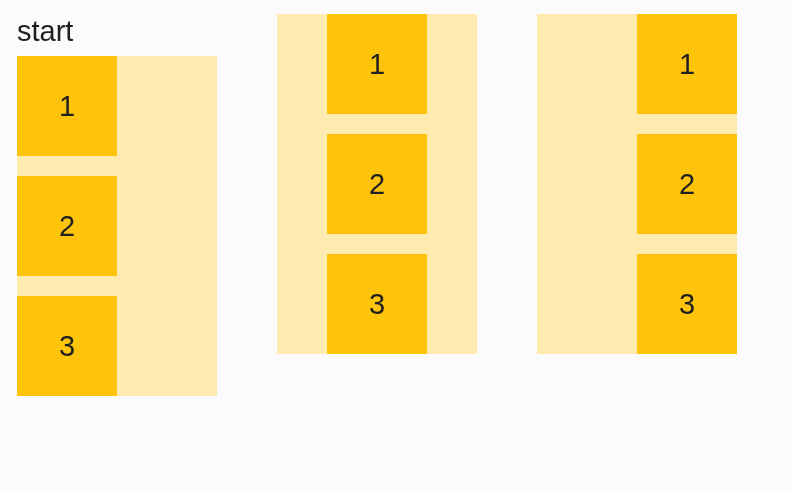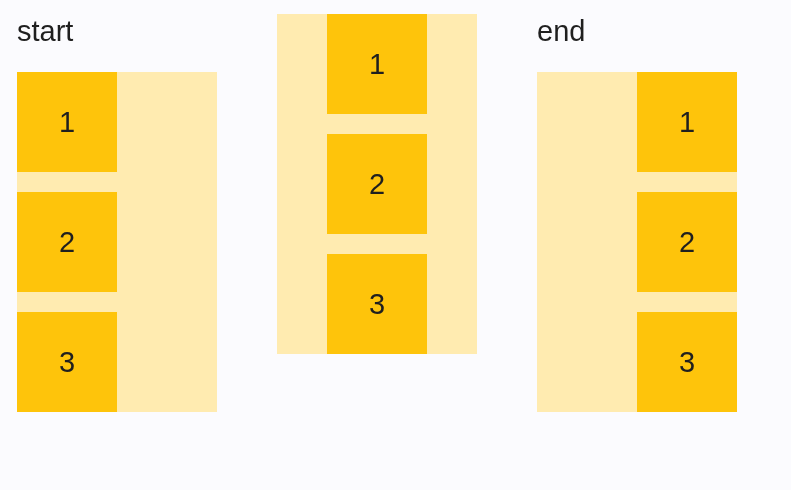--- a/index.html
+++ b/index.html
@@ -20,21 +20,21 @@
   }
   .demo-col {
     width: 200px;
     flex: 0 0 200px;
   }
   .demo-label {
     font-size: 29px;
     line-height: 34px;
     font-weight: 400;
     color: #1f1f1f;
-    margin: 0 0 24px 0;
+    margin: 0 0 8px 0;
   }
   .flex-container {
     width: 200px;
     height: 340px;
     background: #ffebb0;
     display: flex;
     flex-direction: column;
     gap: 20px;
   }
   .align-start  { align-items: flex-start; }
@@ -67,21 +67,20 @@
 
   <div class="demo-col">
     <div class="flex-container align-center">
       <div class="flex-item">1</div>
       <div class="flex-item">2</div>
       <div class="flex-item">3</div>
     </div>
   </div>
 
   <div class="demo-col">
-    <h2 class="demo-label">end</h2>
     <div class="flex-container align-end">
       <div class="flex-item">1</div>
       <div class="flex-item">2</div>
       <div class="flex-item">3</div>
     </div>
   </div>
 
 </div>
 
 </body></html>

